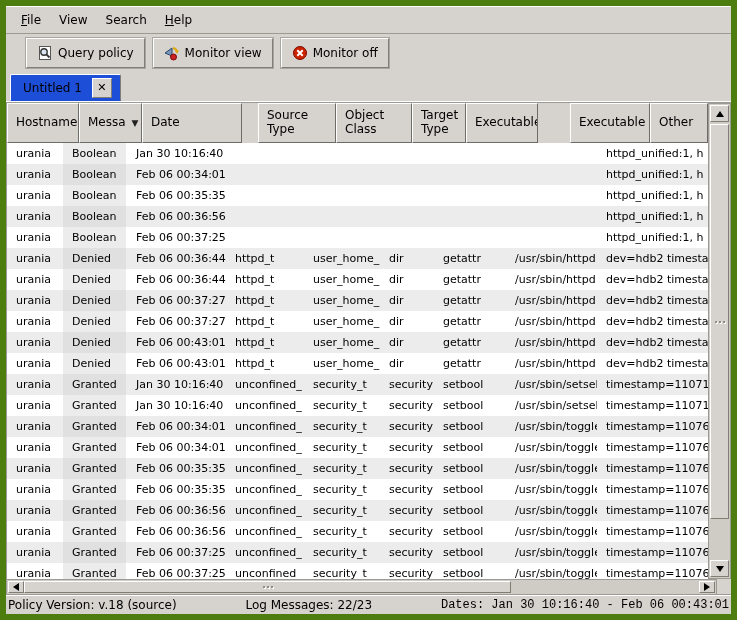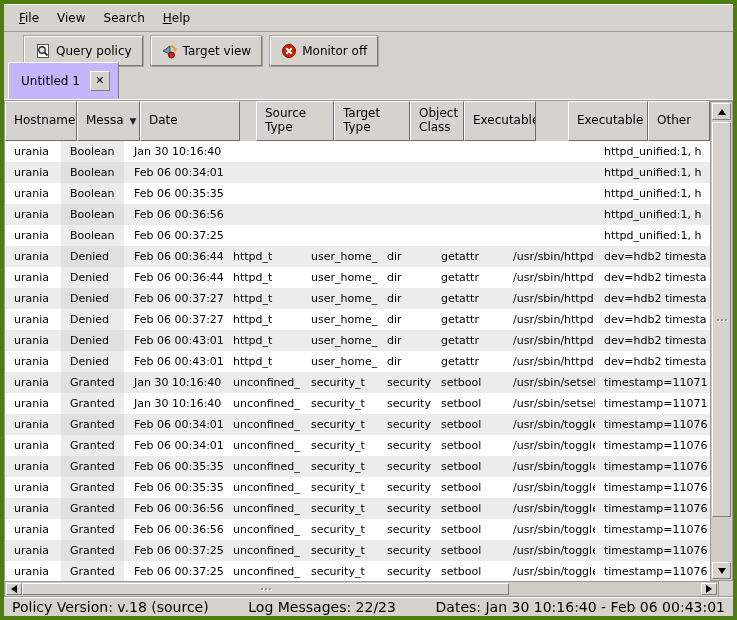--- a/index.html
+++ b/index.html
@@ -1,19 +1,19 @@
 <!DOCTYPE html>
 <html><head>
 <meta charset="utf-8">
 <style>
   html,body{margin:0;padding:0;background:#bbb;}
   *{box-sizing:border-box;}
   .window{
     width:737px;height:620px;
-    border:4px solid #4d7c0f;
+    border:6px solid #4d7c0f;
     background:#d6d3ce;
     font-family:"DejaVu Sans","Liberation Sans",sans-serif;
     font-size:12px;color:#000;
     display:flex;flex-direction:column;
     position:relative;overflow:hidden;
   }
   
   .menubar{height:28px;display:flex;align-items:center;padding:0 6px;
     border-bottom:1px solid #9c9a94;box-shadow:0 1px 0 #fff inset;}
   .menuitem{padding:4px 9px;cursor:default;}
@@ -27,22 +27,22 @@
     border:1px solid;border-color:#ffffff #807d75 #807d75 #ffffff;
     outline:1px solid #a8a6a0;
     font-family:inherit;font-size:12px;color:#000;cursor:default;
   }
   .tbtn svg{display:block;}
   
   .tabbar{height:30px;display:flex;align-items:flex-end;padding-left:4px;
     border-bottom:1px solid #fff;}
   .tab{
     display:flex;align-items:center;gap:10px;
-    height:37px;padding:0 8px 0 12px;
-    background:#c4b5fd;
+    height:27px;padding:0 8px 0 12px;
+    background:#1d4ed8;
     border:1px solid;border-color:#ffffff #807d75 transparent #ffffff;
     border-top-left-radius:2px;border-top-right-radius:2px;
   }
   .tabclose{
     width:20px;height:20px;padding:0;
     background:#d6d3ce;border:1px solid;border-color:#ffffff #807d75 #807d75 #ffffff;
     font-family:inherit;font-size:11px;font-weight:bold;line-height:1;color:#000;cursor:default;
   }
   
   .tablewrap{flex:1;position:relative;border-top:1px solid #9c9a94;overflow:hidden;}
@@ -118,24 +118,24 @@
     box-shadow:4px 0 #8f8d86,8px 0 #8f8d86, 1px 1px #fff,5px 1px #fff,9px 1px #fff;
     margin-right:8px;}
   .arr{width:0;height:0;}
   .arr.u{border-left:4px solid transparent;border-right:4px solid transparent;border-bottom:6px solid #000;}
   .arr.d{border-left:4px solid transparent;border-right:4px solid transparent;border-top:6px solid #000;}
   .arr.l{border-top:4px solid transparent;border-bottom:4px solid transparent;border-right:6px solid #000;}
   .arr.r{border-top:4px solid transparent;border-bottom:4px solid transparent;border-left:6px solid #000;}
   
   .statusbar{height:19px;display:flex;align-items:center;
     border-top:1px solid #fff;box-shadow:0 -1px 0 #9c9a94;
-    padding:0 8px;font-size:14px;}
+    padding:0 2px;font-size:12px;}
   .statusbar .left{flex:0 0 auto;}
   .statusbar .center{flex:1 1 auto;text-align:center;}
-  .statusbar .right{flex:0 0 auto;}
+  .statusbar .right{flex:0 0 auto;font-family:Liberation Mono, monospace;}
 </style>
 </head>
 <body>
 
 <div class="window">
 
   <div class="menubar">
     <span class="menuitem accel">File</span>
     <span class="menuitem">View</span>
     <span class="menuitem">Search</span>
@@ -155,21 +155,21 @@
     </button>
     <button class="tbtn">
       <span class="icon">
         <svg width="16" height="16" viewBox="0 0 16 16">
           <polygon points="1,8 8,3 8,11" fill="#7b96b8" stroke="#2d4a6b"></polygon>
           <path d="M9 3 A5 5 0 0 1 13 7" fill="none" stroke="#e0a810" stroke-width="2.2"></path>
           <polygon points="13,9 11,5.5 15,5.5" fill="#e0a810"></polygon>
           <circle cx="9.5" cy="12" r="3" fill="#cc2222" stroke="#7a0c0c"></circle>
         </svg>
       </span>
-      <span>Target view</span>
+      <span>Monitor view</span>
     </button>
     <button class="tbtn">
       <span class="icon">
         <svg width="16" height="16" viewBox="0 0 16 16">
           <circle cx="8" cy="8" r="6.5" fill="#cc2200" stroke="#7a0c00"></circle>
           <path d="M5.3 5.3 L10.7 10.7 M10.7 5.3 L5.3 10.7" stroke="#ffffff" stroke-width="2"></path>
         </svg>
       </span>
       <span>Monitor off</span>
     </button>
@@ -194,24 +194,24 @@
             <span class="lbl">Messa</span>
             <span class="sortarrow">▼</span>
           </div>
           <div class="th">
             <span class="lbl">Date</span>
           </div>
           <div class="th">
             <span class="lbl">Source Type</span>
           </div>
           <div class="th">
+            <span class="lbl">Object Class</span>
+          </div>
+          <div class="th">
             <span class="lbl">Target Type</span>
-          </div>
-          <div class="th">
-            <span class="lbl">Object Class</span>
           </div>
           <div class="th">
             <span class="lbl">Executable</span>
           </div>
           <div class="th">
             <span class="lbl">Executable</span>
           </div>
           <div class="th">
             <span class="lbl">Other</span>
           </div>

